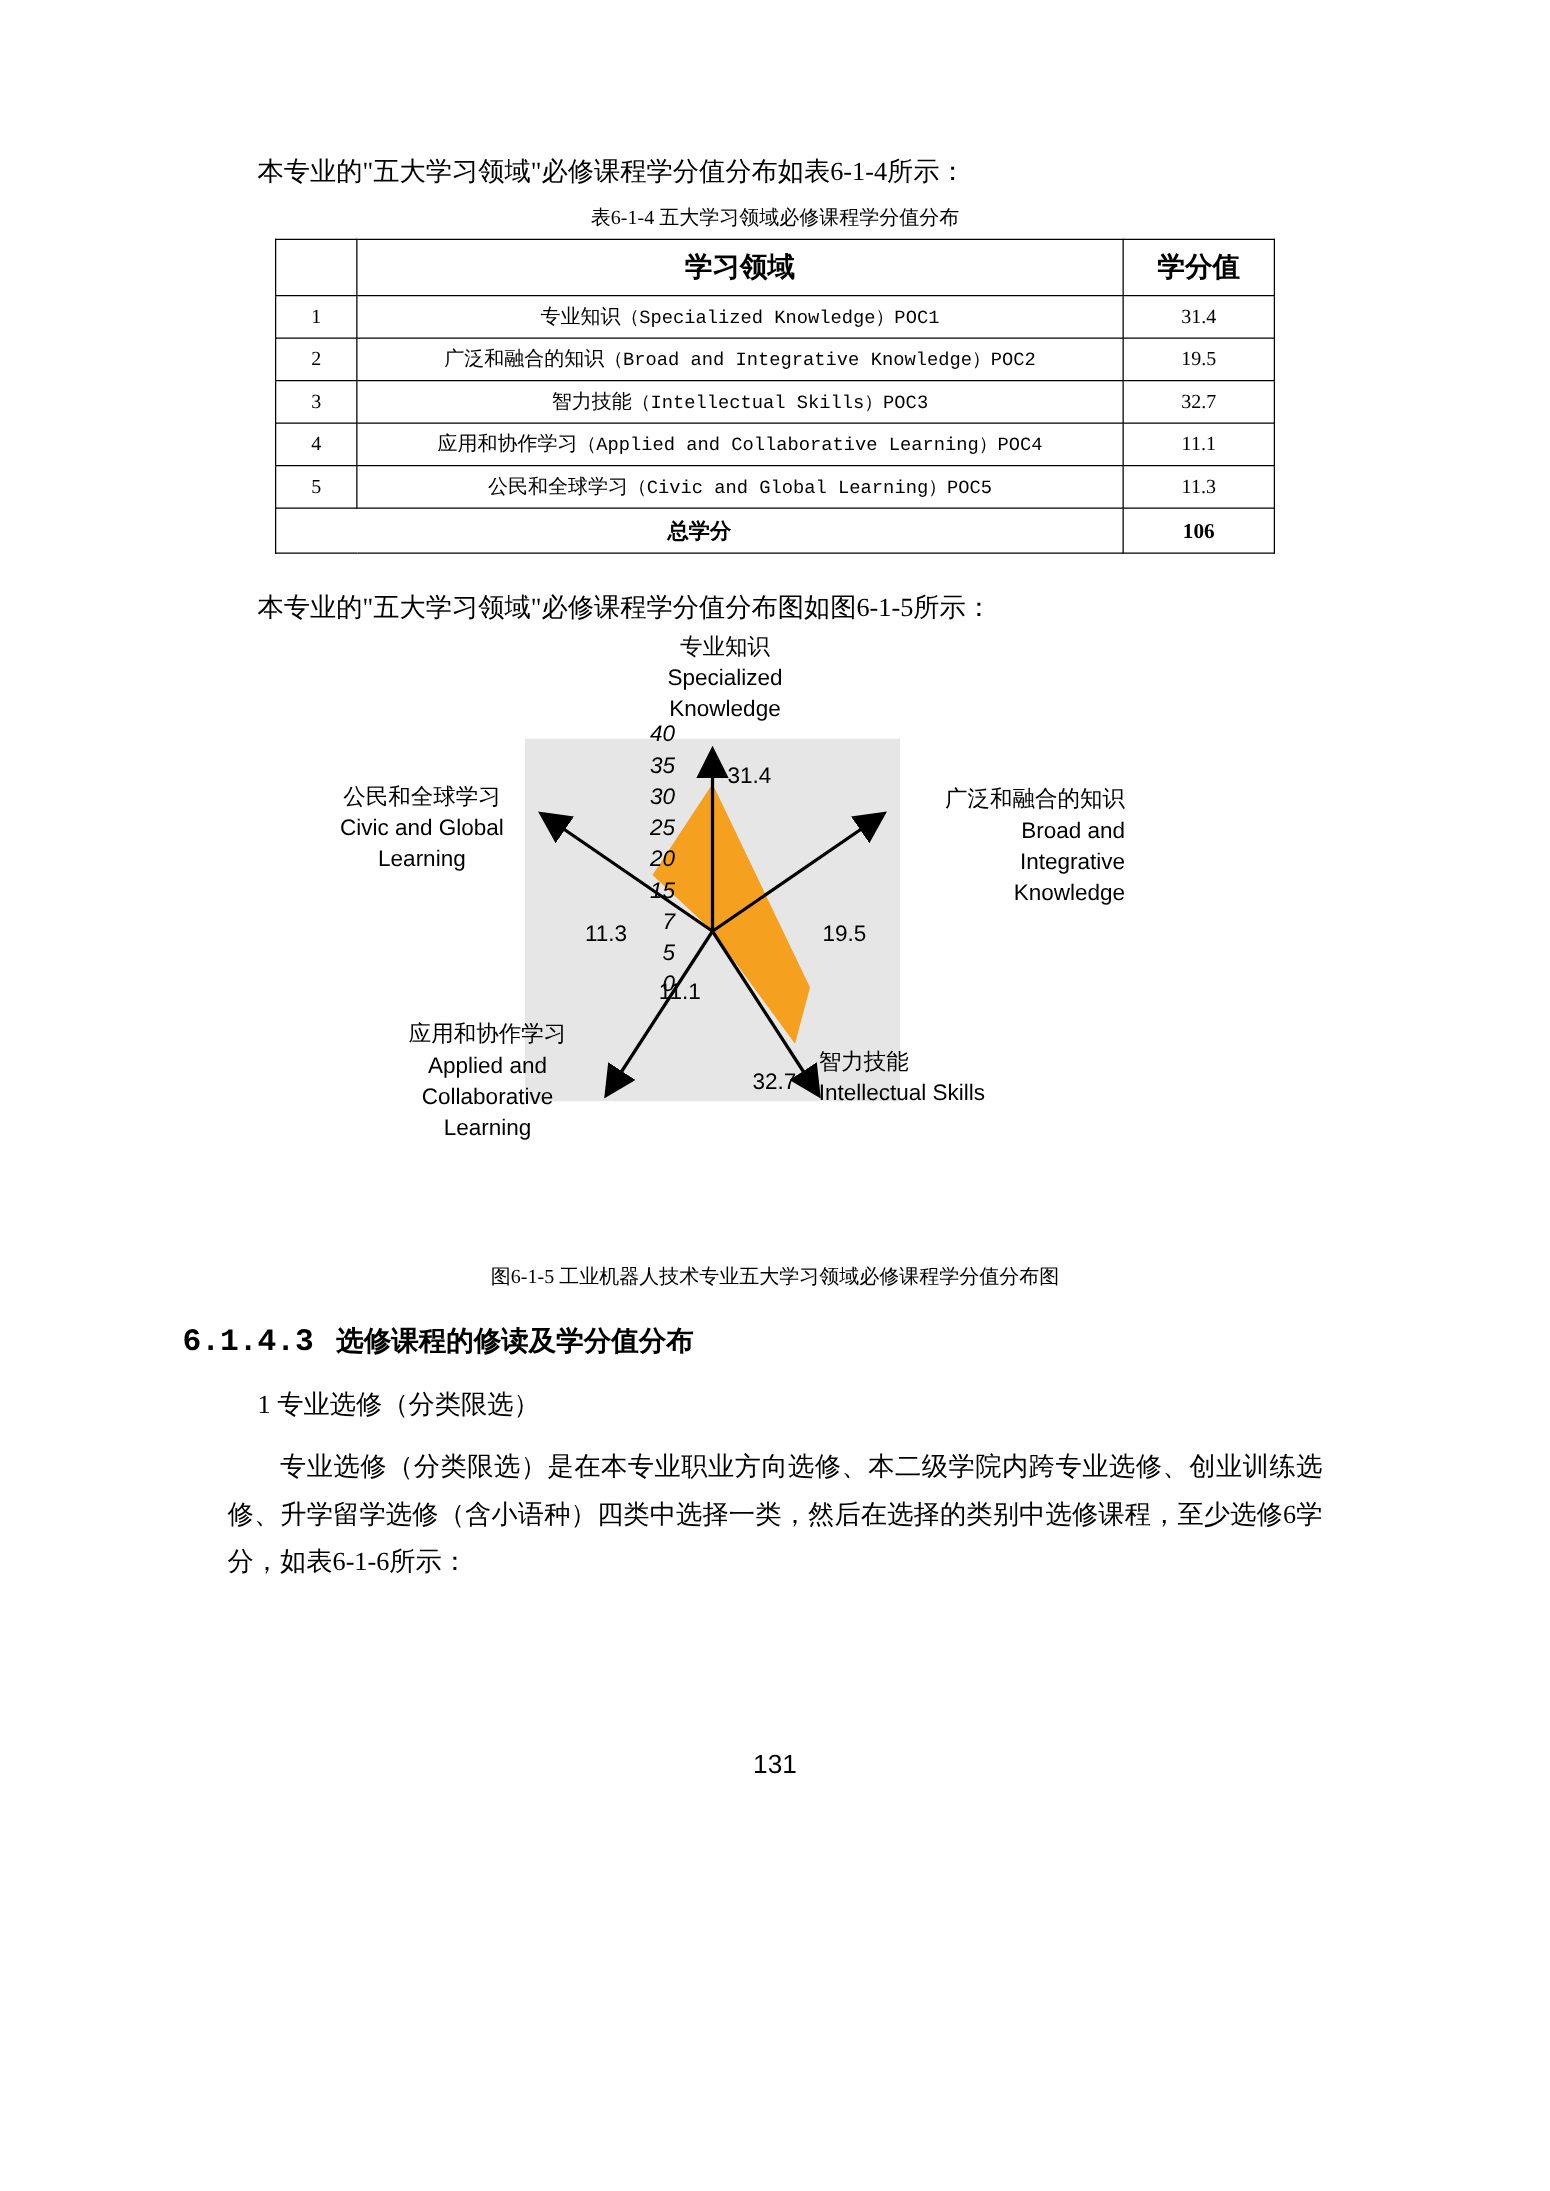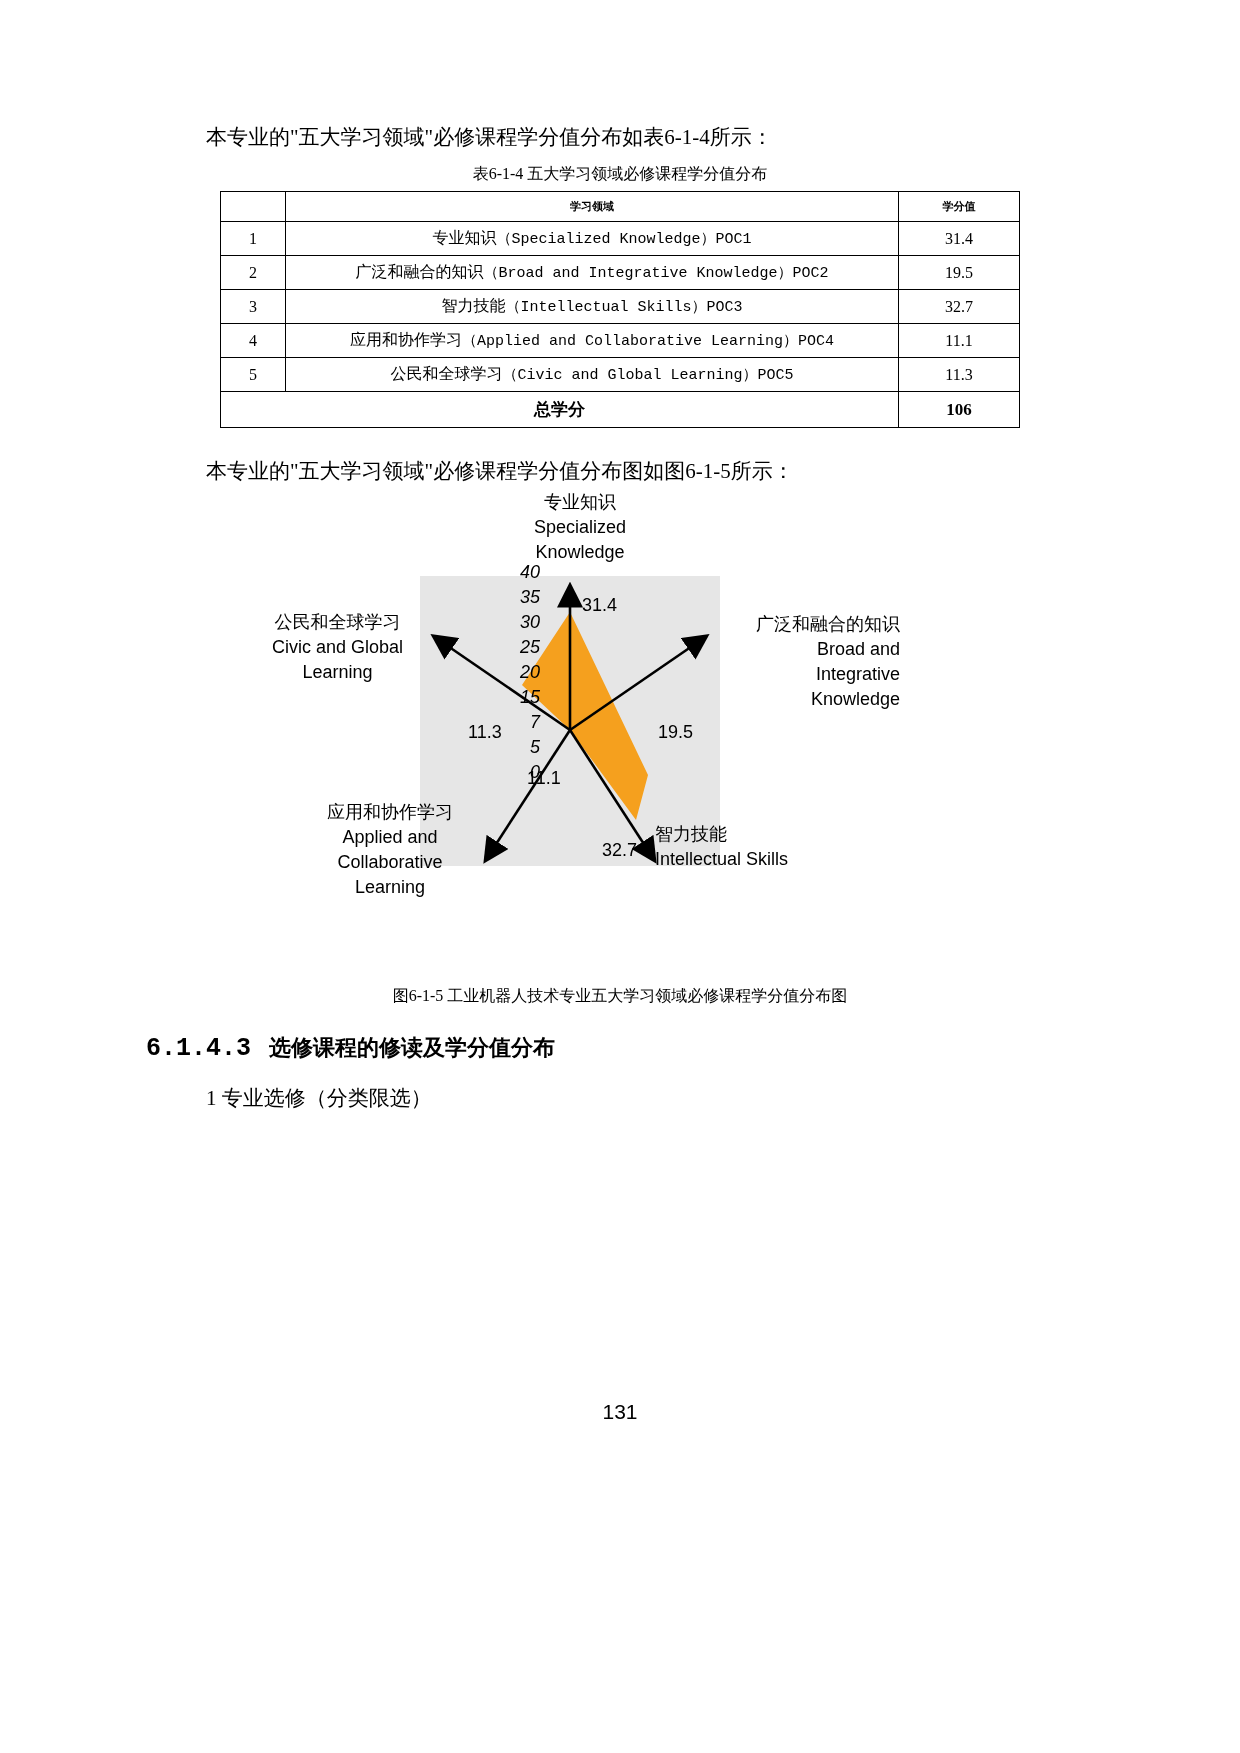--- a/index.html
+++ b/index.html
@@ -58,21 +58,21 @@
   table.credits td, table.credits th {
     border: 1px solid #000;
     font-size: 16px;
     padding: 6px 4px;
     text-align: center;
     font-weight: normal;
     font-family: "Liberation Serif", serif;
   }
   table.credits thead td {
     font-weight: bold;
-    font-size: 11px;
+    font-size: 22px;
     padding: 7px 4px;
   }
   .col-idx { width: 56px; }
   .col-area { width: 604px; }
   .col-val  { width: 112px; }
   .cell-area {
     font-family: "Liberation Serif", serif;
   }
   .mono-en {
     font-family: "Liberation Mono", monospace;
@@ -117,21 +117,21 @@
   }
   .value-lbl {
     position: absolute;
     font-family: "Liberation Sans", sans-serif;
     font-size: 18px;
     color: #000;
   }
   .fig-caption {
     text-align: center;
     font-size: 16px;
-    margin-top: 6px;
+    margin-top: 16px;
   }
   
   h3.sec {
     font-family: "Liberation Sans", sans-serif;
     font-size: 22px;
     font-weight: bold;
     margin: 26px 0 16px -24px;
   }
   h3.sec .num {
     font-family: "Liberation Mono", monospace;
@@ -273,16 +273,17 @@
     </div>
 
     <div class="fig-caption">图6-1-5 工业机器人技术专业五大学习领域必修课程学分值分布图</div>
 
     <h3 class="sec">
       <span class="num">6.1.4.3</span><span class="ttl">选修课程的修读及学分值分布</span>
     </h3>
 
     <p class="para" style="margin-left:36px;">1 专业选修（分类限选）</p>
 
+    <p class="para indent">专业选修（分类限选）是在本专业职业方向选修、本二级学院内跨专业选修、创业训练选修、升学留学选修（含小语种）四类中选择一类，然后在选择的类别中选修课程，至少选修6学分，如表6-1-6所示：</p>
   </div>
 
   <div class="page-no">131</div>
 </div>
 
 </body></html>

